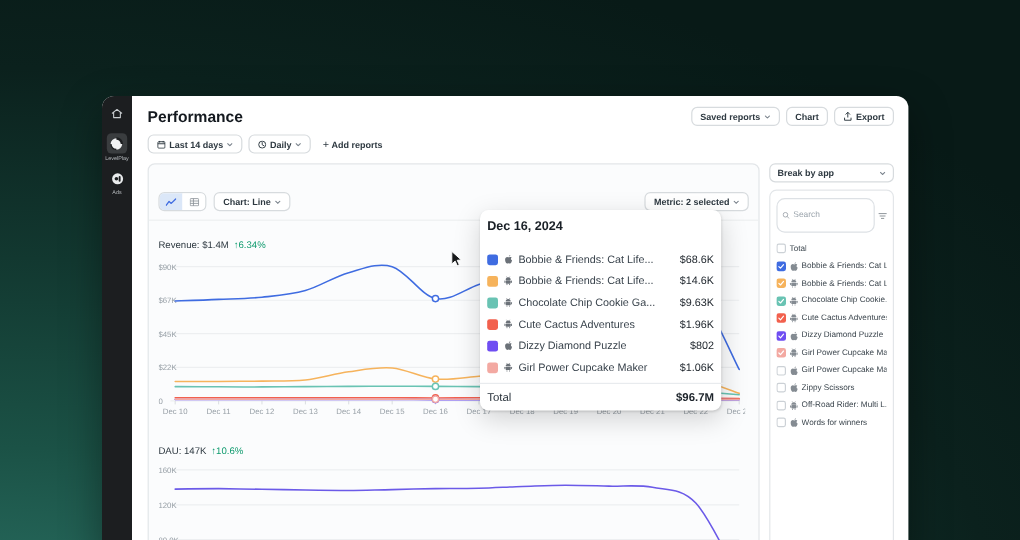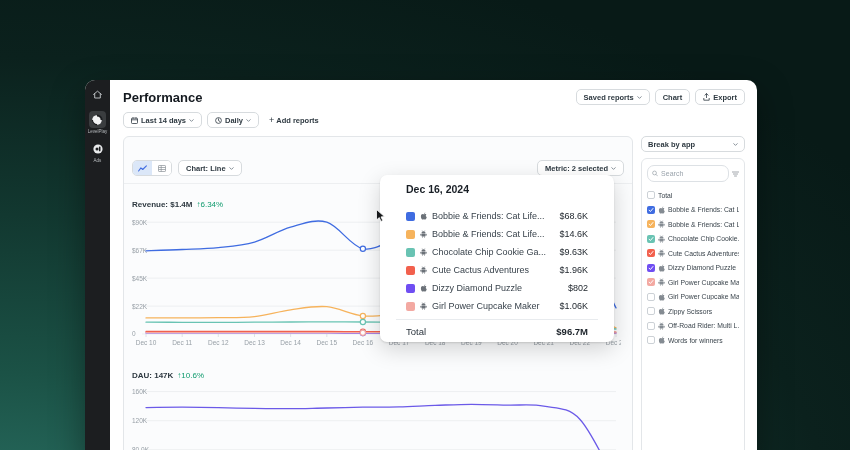--- a/index.html
+++ b/index.html
@@ -30,41 +30,41 @@
   .plus{font-size:9px;font-weight:400}
   
   .main{display:flex;gap:8px;margin-top:8px;flex:1;min-height:0}
   .chart-panel{flex:1;border:1px solid #e3e6e9;border-radius:6px;background:#fbfcfd;padding:7px 8px 0;min-width:0}
   .ctoolbar{display:flex;align-items:center;gap:6px;margin:16px -8px;padding:0 8px 7px;border-bottom:1px solid #edeff1}
   .toggle-group{display:flex;border:1px solid #d7dbde;border-radius:5px;overflow:hidden;height:16px}
   .toggle{width:19px;display:flex;align-items:center;justify-content:center;background:#fff}
   .toggle.sel{background:#dbe7f8}
   .spacer{flex:1}
   .stat{display:flex;gap:4px;align-items:baseline;margin-top:9px;font-size:8px}
-  .stat-name{color:#2e3941;font-weight:700}
+  .stat-name{color:#2e3941;font-weight:400}
   .stat-change{color:#0e9a6d;font-weight:400}
   svg.chart{display:block;margin-top:3px}
   .ax{font-size:6.5px;fill:#98a0a7;font-family:"Liberation Sans",sans-serif}
   
   .break-col{width:104px;flex-shrink:0;display:flex;flex-direction:column;gap:6px;min-height:0}
   .break-select{width:100%;justify-content:space-between;padding:0 6px}
   .break-panel{flex:1;border:1px solid #e3e6e9;border-radius:6px;background:#fff;padding:6px 5px;display:flex;flex-direction:column;min-height:0}
   .searchrow{display:flex;align-items:center;gap:3px}
-  .searchbox{flex:1;display:flex;align-items:center;gap:3px;border:1px solid #dde1e5;border-radius:7px;height:17px;padding:0 4px;min-width:0;background:#fff}
+  .searchbox{flex:1;display:flex;align-items:center;gap:3px;border:1px solid #dde1e5;border-radius:7px;height:29px;padding:0 4px;min-width:0;background:#fff}
   .searchbox input{border:0;outline:0;width:100%;font-size:7px;color:#5a646c;font-family:inherit;background:transparent}
   .searchbox input::placeholder{color:#9aa3ab}
   .blist{margin-top:6px;overflow:hidden}
   .brow{display:flex;align-items:center;gap:3px;height:14.5px}
   .cbx{width:8px;height:8px;border-radius:2px;flex-shrink:0;display:flex;align-items:center;justify-content:center}
   .cbx.un{border:1px solid #ccd1d6;background:#fff}
   .picon{display:flex;flex-shrink:0}
   .blabel{font-size:6.8px;color:#3a444c;white-space:nowrap;overflow:hidden}
   
-  .tooltip{position:absolute;left:380px;top:175px;width:234px;background:#fff;border-radius:7px;
-    box-shadow:0 1px 2px rgba(0,0,0,.12),0 7px 22px rgba(0,0,0,.17);padding:8px 26px 0;z-index:20}
+  .tooltip{position:absolute;left:400px;top:175px;width:201px;background:#fff;border-radius:7px;
+    box-shadow:0 1px 2px rgba(0,0,0,.12),0 7px 22px rgba(0,0,0,.17);padding:8px 6px 0;z-index:20}
   .tt-date{font-size:10.5px;font-weight:700;color:#191f26}
   .tt-day{font-size:8.5px;color:#7b848d;margin-top:2px}
   .tt-rows{margin-top:12px}
   .tt-row{display:flex;align-items:center;gap:5px;height:18px}
   .tt-swatch{width:9px;height:9px;border-radius:2px;flex-shrink:0}
   .tt-name{flex:1;font-size:9px;color:#39434c;white-space:nowrap;overflow:hidden}
   .tt-val{font-size:9px;color:#1c232a}
   .tt-total{display:flex;align-items:center;border-top:1px solid #e8ebee;margin:4px -10px 0;padding:0 10px;height:23px}
   .tt-total-label{flex:1;font-size:9.5px;color:#2a333c}
   .tt-total-val{font-size:9.5px;font-weight:700;color:#1c232a}

